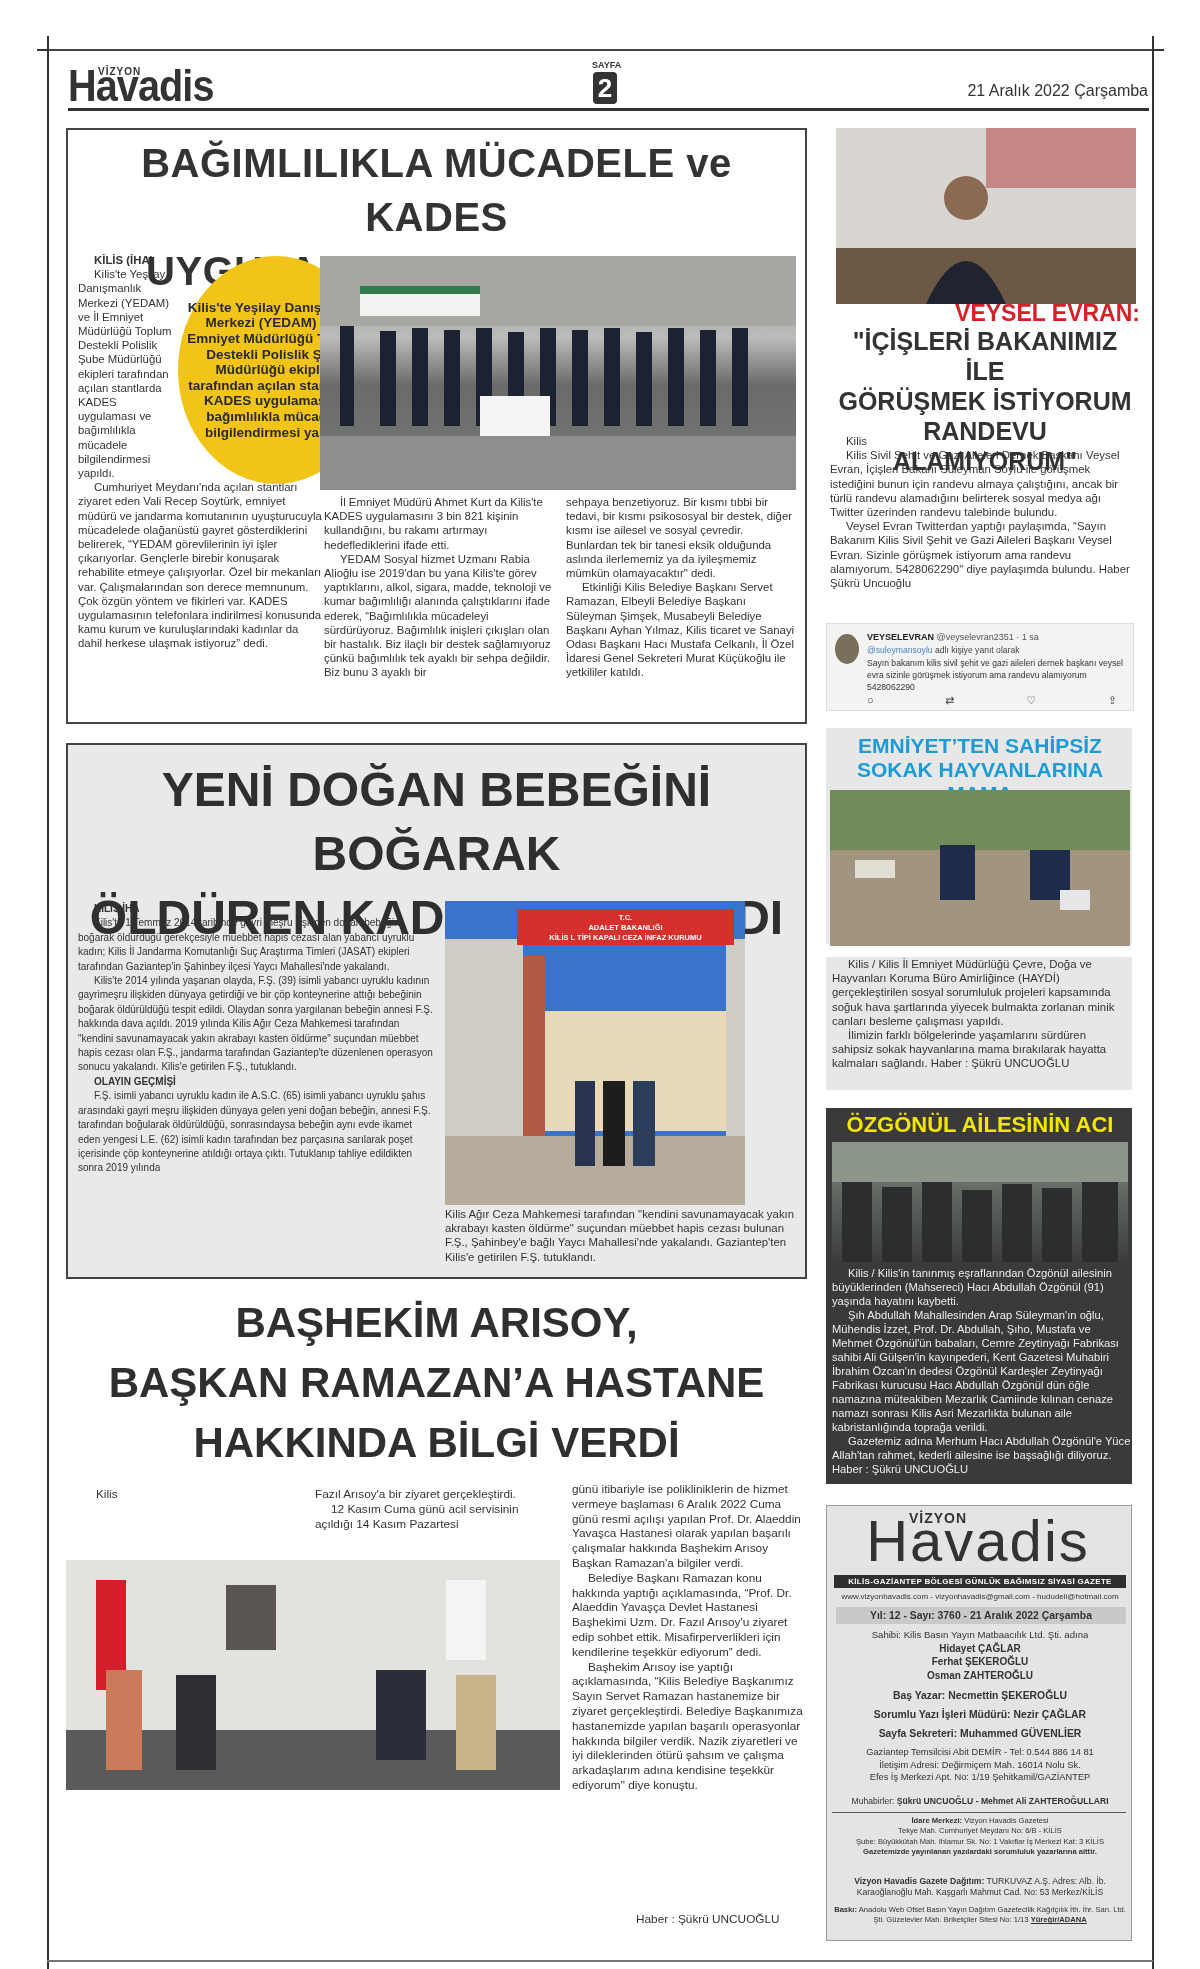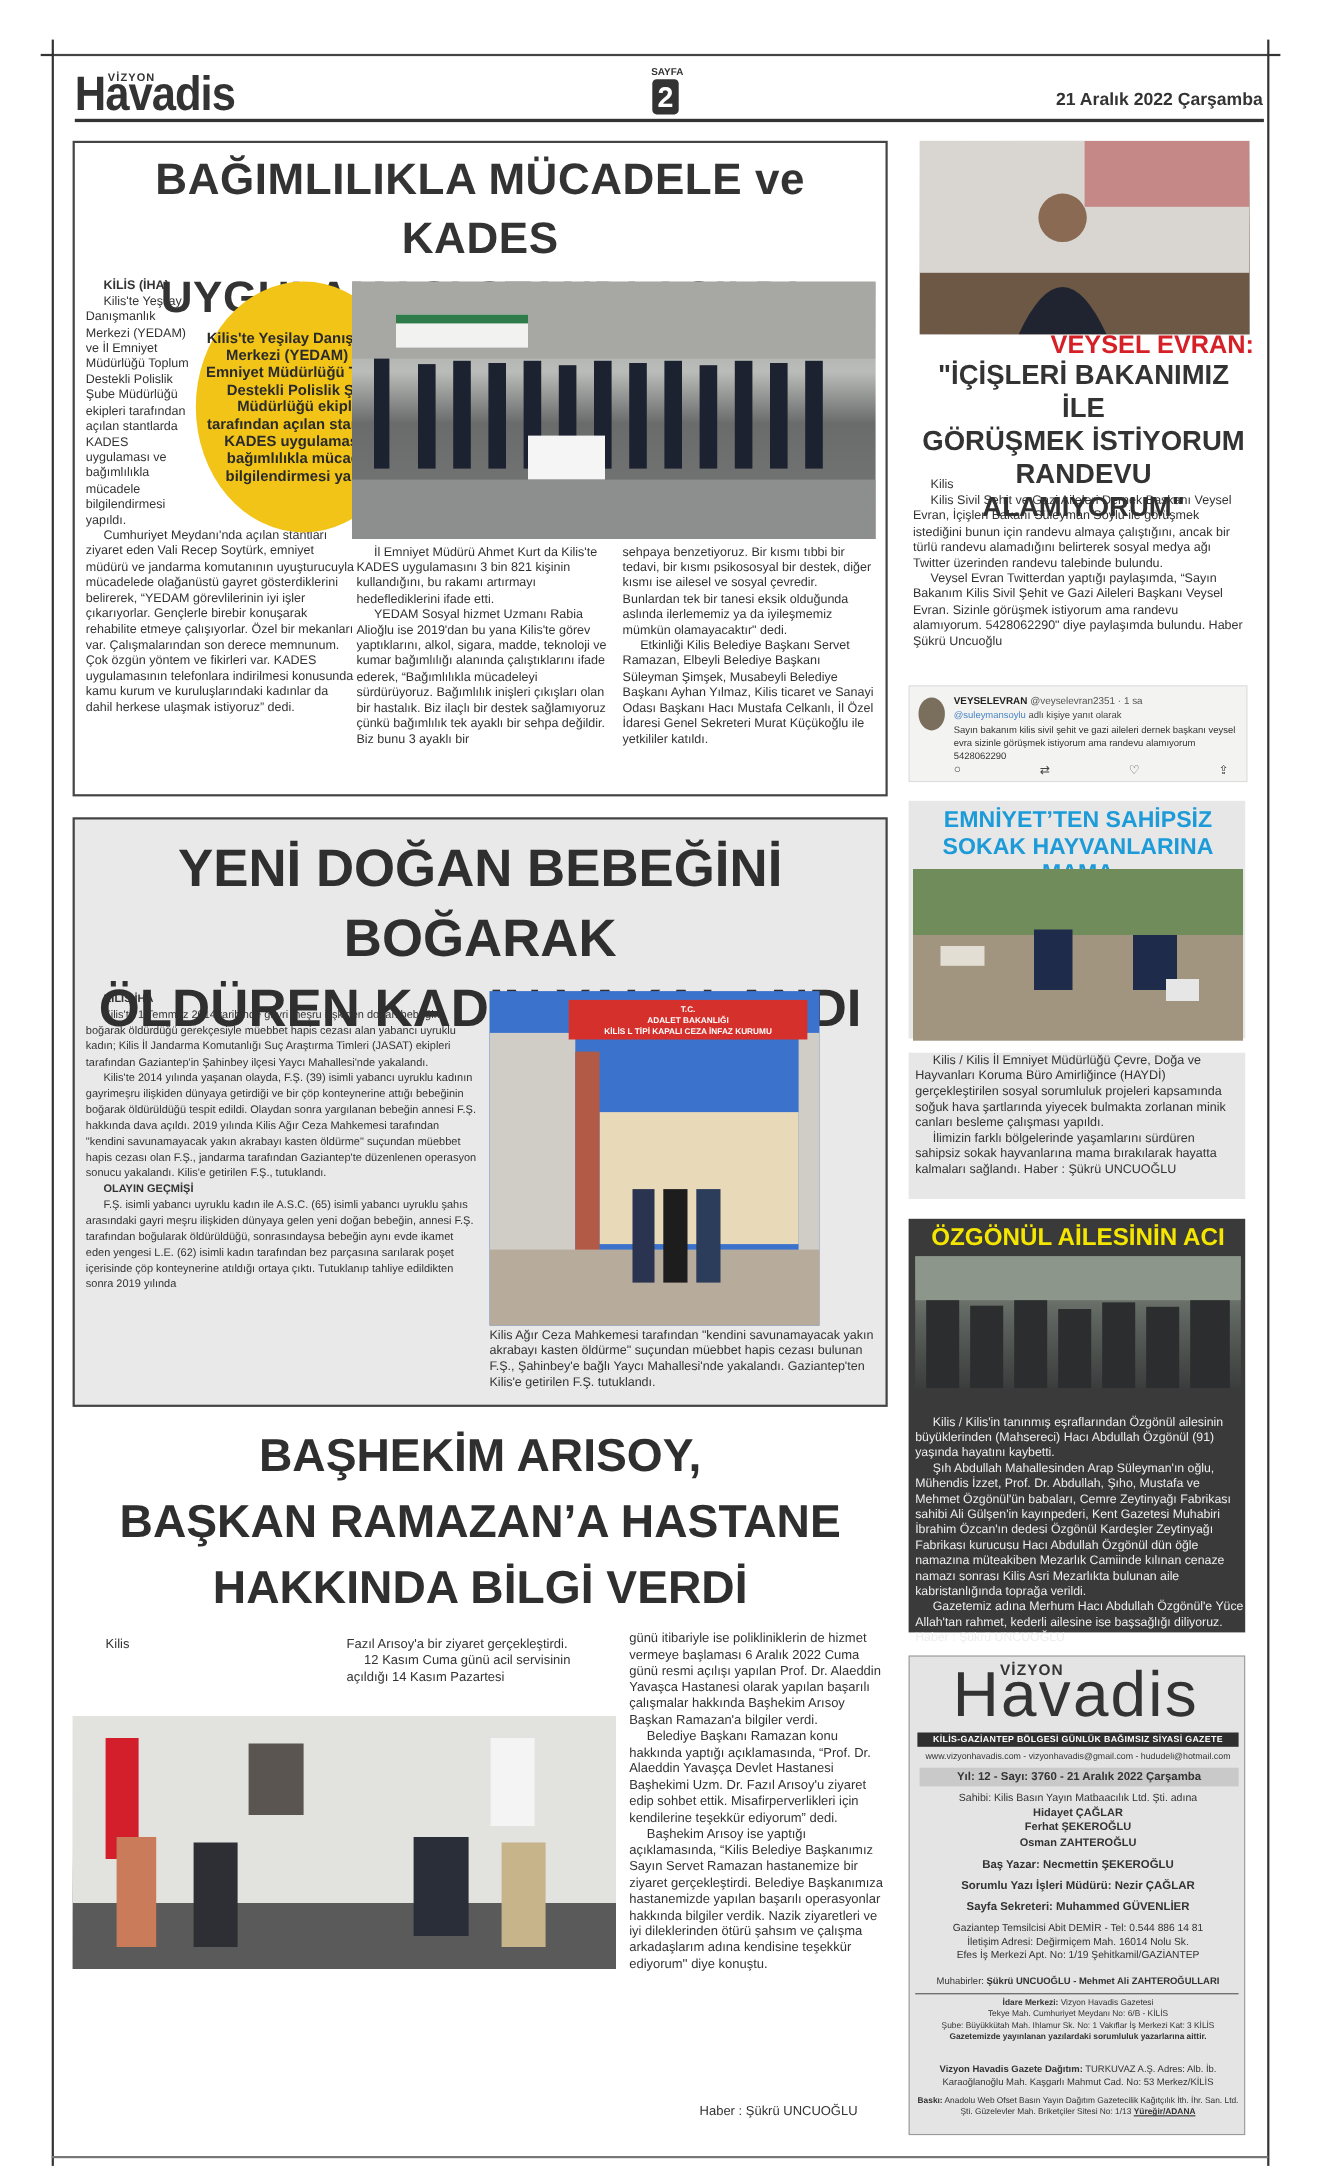--- a/index.html
+++ b/index.html
@@ -16,21 +16,21 @@
   .frame-left { left: 47px; top: 36px; width: 2px; height: 1933px; background: #333; }
   .frame-right { left: 1152px; top: 36px; width: 2px; height: 1933px; background: #333; }
   .tick-l { left: 37px; top: 49px; width: 12px; height: 2px; background: #333; }
   .tick-r { left: 1152px; top: 49px; width: 12px; height: 2px; background: #333; }
 
   
   .mast-logo { left: 68px; top: 62px; font-size: 44px; font-weight: bold; color: #333; letter-spacing: -1px; line-height: 48px; font-family: "Liberation Sans", sans-serif; transform: scaleX(0.9); transform-origin: left; }
   .mast-vizyon { left: 98px; top: 66px; font-size: 10px; font-weight: bold; color: #333; letter-spacing: 1px; }
   .mast-sayfa { left: 592px; top: 60px; font-size: 9px; font-weight: bold; color: #333; }
   .mast-num { left: 593px; top: 72px; width: 24px; height: 32px; background: #333; color: #fff; border-radius: 4px; font-size: 26px; font-weight: bold; text-align: center; line-height: 32px; }
-  .mast-date { right: 52px; top: 82px; font-size: 16px; font-weight: bold; color: #333; }
+  .mast-date { right: 52px; top: 82px; font-size: 16px; font-weight: normal; color: #333; }
   .mast-rule { left: 68px; top: 108px; width: 1081px; height: 3px; background: #333; }
 
   
   .box1 { left: 66px; top: 128px; width: 741px; height: 596px; border: 2px solid #444; }
   .h1 { left: 70px; top: 136px; width: 733px; text-align: center; font-size: 40px; line-height: 54px; color: #333; letter-spacing: 0.5px; }
   .a1-col1 { left: 78px; top: 253px; width: 246px; }
   .a1-col1 .narrow { width: 100px; }
   .yellow-bubble { left: 178px; top: 256px; width: 196px; height: 228px; background: #f2c418; border-radius: 50%; display: flex; align-items: center; justify-content: center; text-align: center; padding: 8px 6px; }
   .yellow-bubble span { font-family: "Liberation Sans Narrow", "Liberation Sans", sans-serif; font-weight: bold; font-size: 13.5px; line-height: 15.6px; color: #2a2a2a; }
   .photo1 { left: 320px; top: 256px; width: 476px; height: 234px; background: linear-gradient(180deg, #9b9b99 0%, #b9bcb8 35%, #6a6c6c 55%, #777 100%); overflow: hidden; }
@@ -69,21 +69,21 @@
   
   .box-emn { left: 826px; top: 728px; width: 306px; height: 216px; background: #e7e7e7; }
   .emn-head { left: 830px; top: 734px; width: 300px; text-align: center; color: #1c9bd8; font-size: 21px; line-height: 24px; }
   .photo-emn { left: 830px; top: 790px; width: 300px; height: 156px; background: linear-gradient(180deg, #6e8a58 0%, #879a6c 35%, #a89a86 60%, #9a8b7a 100%); overflow: hidden; }
   .emn-body { left: 826px; top: 957px; width: 306px; height: 133px; background: #e7e7e7; padding: 0 6px; }
 
   
   .box-ozg { left: 826px; top: 1108px; width: 306px; height: 376px; background: #3a3a3a; }
   .ozg-head { left: 830px; top: 1110px; width: 300px; text-align: center; color: #f5e600; font-size: 22px; line-height: 30px; }
   .photo-ozg { left: 832px; top: 1142px; width: 296px; height: 120px; background: linear-gradient(180deg, #8c9585 0%, #5f6560 45%, #3b3d3c 100%); }
-  .ozg-body { left: 832px; top: 1266px; width: 300px; margin-top: 20px; }
+  .ozg-body { left: 832px; top: 1266px; width: 300px; }
   .ozg-body .body-text { color: #eee; font-size: 11.2px; line-height: 14px; }
 
   
   .h3 { left: 70px; top: 1293px; width: 733px; text-align: center; font-size: 42px; line-height: 60px; color: #2f2f2f; }
   .a3-col1 { left: 80px; top: 1487px; width: 170px; }
   .a3-col2 { left: 315px; top: 1487px; width: 240px; }
   .a3-body .body-text { font-size: 11.8px; line-height: 14.8px; }
   .photo-visit { left: 66px; top: 1560px; width: 494px; height: 230px; background: linear-gradient(180deg, #e4e4e1 0%, #d8d8d4 55%, #6b6a6a 80%, #545454 100%); overflow: hidden; }
   .a3-col3 { left: 572px; top: 1482px; width: 235px; }
   .byline-3 { left: 636px; top: 1912px; font-size: 11.8px; color: #333; }

